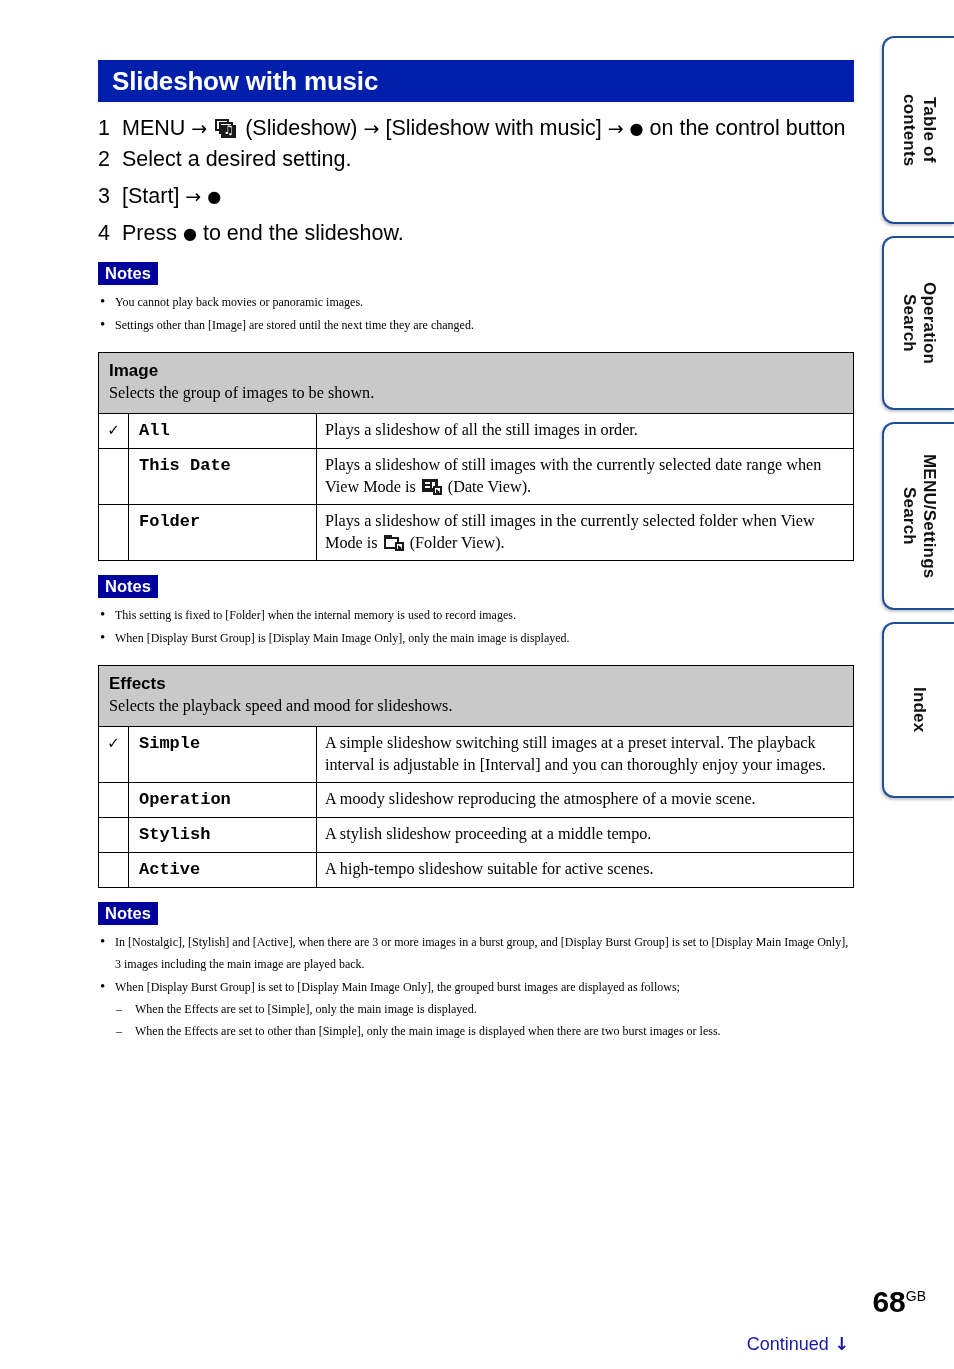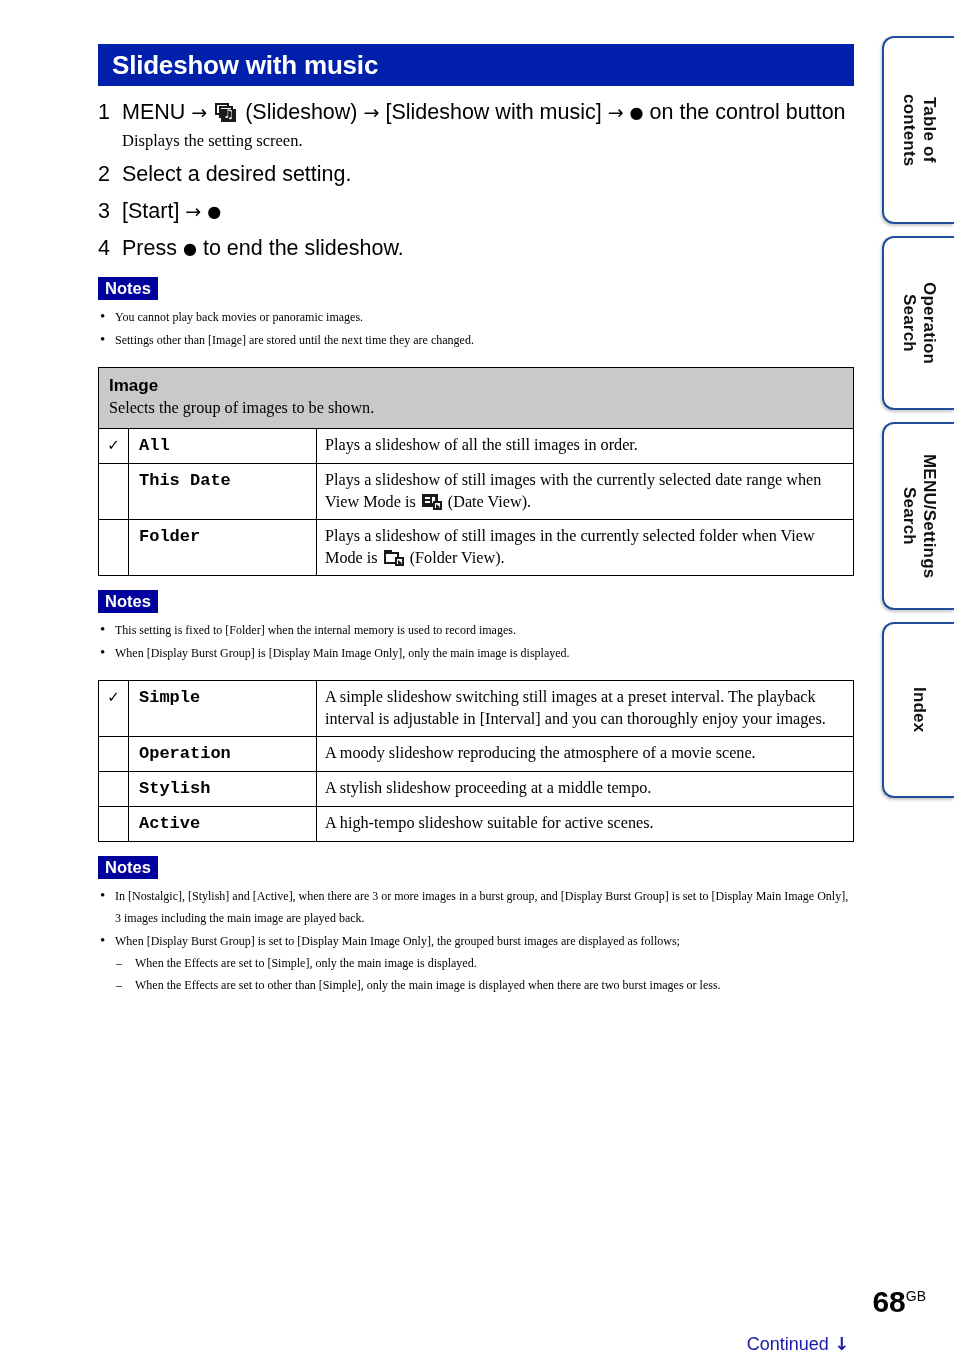--- a/index.html
+++ b/index.html
@@ -20,21 +20,21 @@
     position: absolute;
     left: 0; top: 0;
     width: 954px;
     height: 1369px;
   }
 
   
   .content {
     position: absolute;
     left: 98px;
-    top: 44px;
+    top: 60px;
     width: 756px;
   }
 
   
   .title-bar {
     background: #0020ac;
     color: #ffffff;
     font-family: "Liberation Sans", sans-serif;
     font-weight: bold;
     font-size: 26px;
@@ -310,21 +310,20 @@
   <div class="content">
 
     <div class="title-bar">Slideshow with music</div>
 
     <div class="steps">
 
       <div class="step">
         <span class="step-num">1</span>
         <span class="step-text"><span>MENU</span>&nbsp;<span class="arrow">→</span>&nbsp;<span class="ico-slideshow"><i class="f1"></i><i class="f2"></i><i class="f3"></i><i class="note">♫</i></span>&nbsp;<span>(Slideshow)</span>&nbsp;<span class="arrow">→</span>&nbsp;<span>[Slideshow with music]</span>&nbsp;<span class="arrow">→</span>&nbsp;<span class="dot">●</span>&nbsp;<span>on the control button</span></span>
       </div>
-      <div class="step-sub">Displays the setting screen.</div>
 
       <div class="step">
         <span class="step-num">2</span>
         <span class="step-text">Select a desired setting.</span>
       </div>
 
       <div class="step" style="margin-top:8px;">
         <span class="step-num">3</span>
         <span class="step-text"><span>[Start]</span>&nbsp;<span class="arrow">→</span>&nbsp;<span class="dot">●</span></span>
       </div>
@@ -385,20 +384,26 @@
       </ul>
     </div>
 
     <table class="opt-table">
       <colgroup>
           <col style="width:30px">
           <col style="width:188px">
           <col>
         </colgroup>
       <tbody>
+        <tr>
+          <td class="hdr" colspan="3">
+            <div class="hdr-title">Effects</div>
+            <div class="hdr-desc">Selects the playback speed and mood for slideshows.</div>
+          </td>
+        </tr>
         <tr>
           <td class="check-col">
             <span class="check">✓</span>
           </td>
           <td class="name-col">Simple</td>
           <td>A simple slideshow switching still images at a preset interval. The playback interval is adjustable in [Interval] and you can thoroughly enjoy your images.</td>
         </tr>
         <tr>
           <td class="check-col"></td>
           <td class="name-col">Operation</td>

